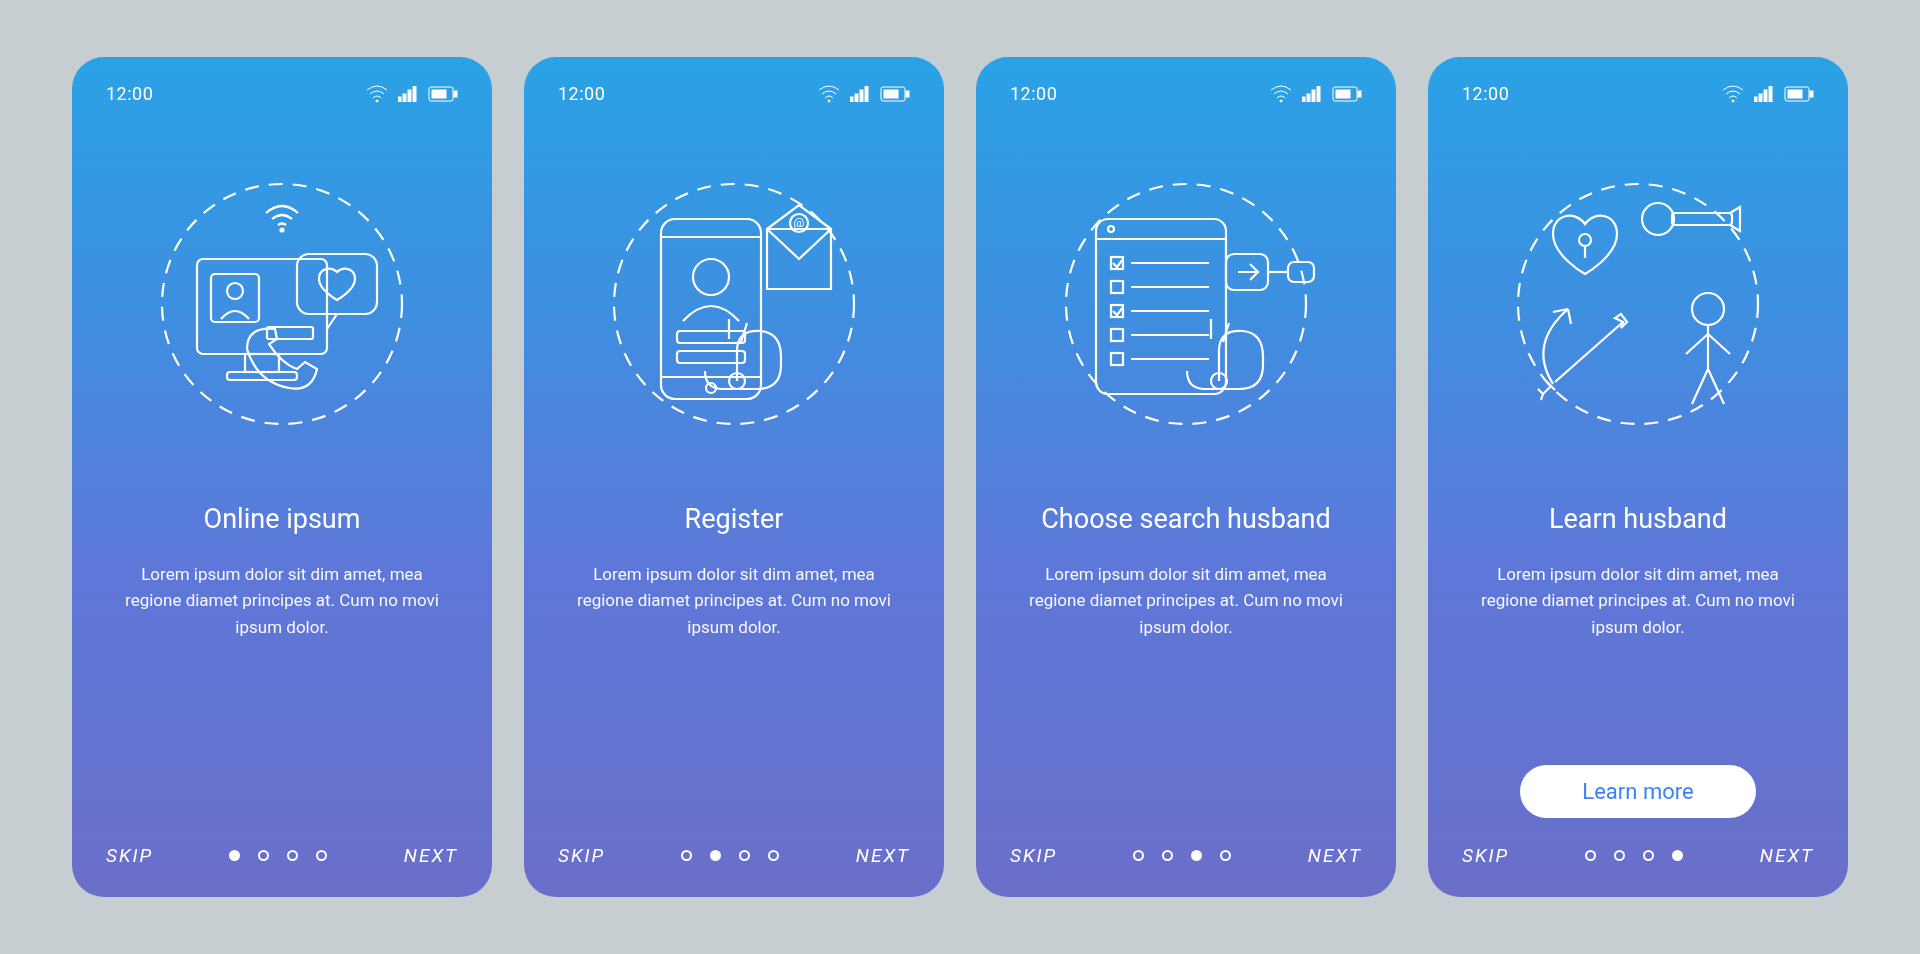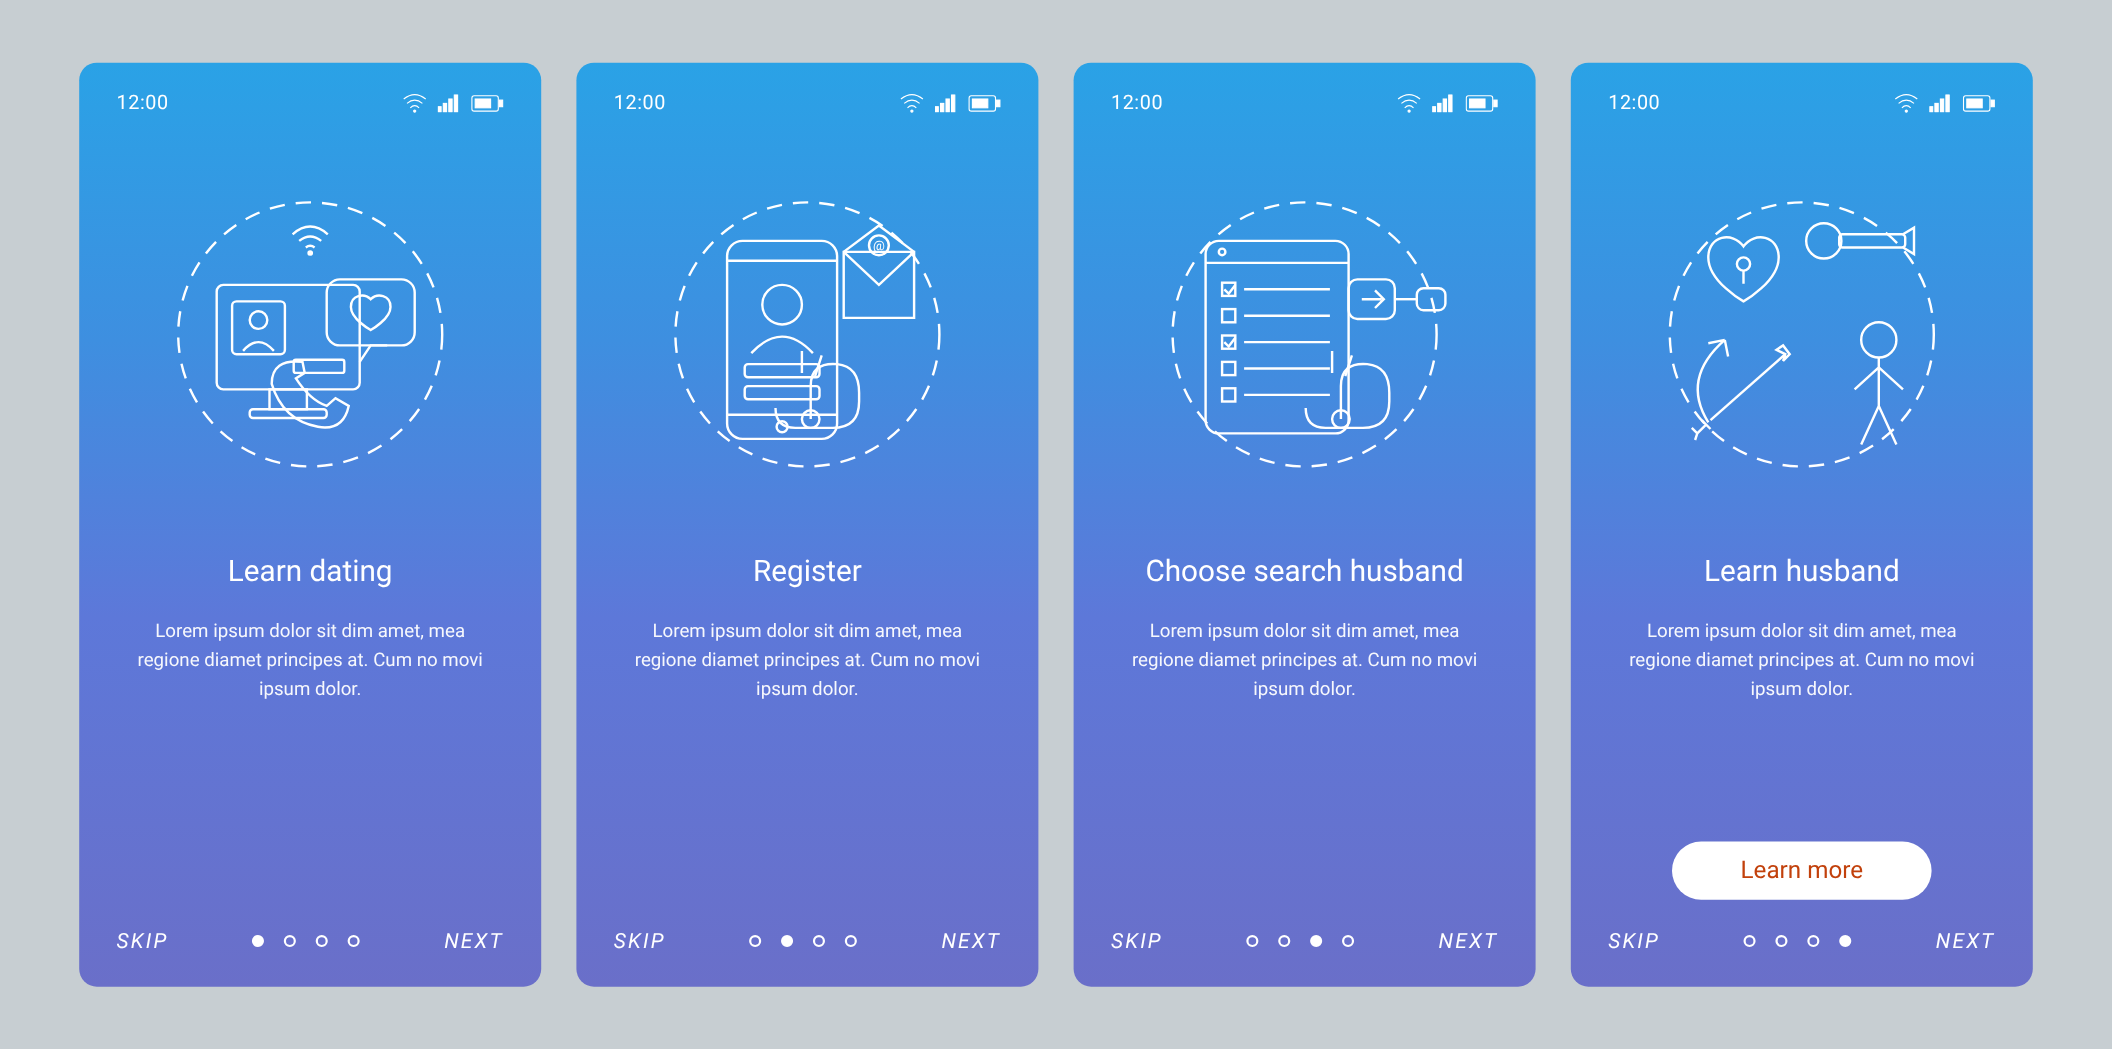--- a/index.html
+++ b/index.html
@@ -9,21 +9,21 @@
     height: 954px;
     display: flex;
     justify-content: center;
     align-items: center;
     gap: 32px;
     font-family: -apple-system, BlinkMacSystemFont, "Segoe UI", Roboto, sans-serif;
   }
   .phone {
     width: 420px;
     height: 840px;
-    border-radius: 16px;
+    border-radius: 32px;
     background: linear-gradient(180deg, #2aa2e6 0%, #3e8fe0 30%, #5d78d9 60%, #6a6fc9 100%);
     color: #fff;
     display: flex;
     flex-direction: column;
     padding: 26px 34px 30px;
     position: relative;
   }
   .status-bar {
     display: flex;
     justify-content: space-between;
@@ -54,21 +54,21 @@
     text-align: center;
     font-size: 17px;
     line-height: 1.55;
     margin-top: 24px;
     padding: 0 12px;
     opacity: 0.95;
   }
   .spacer { flex: 1; }
   .learn-btn {
     background: #fff;
-    color: #c2410c;
+    color: #3b82f6;
     border-radius: 40px;
     text-align: center;
     padding: 14px 20px;
     font-size: 22px;
     margin: 0 58px 26px;
     cursor: pointer;
   }
   .footer {
     display: flex;
     justify-content: space-between;
@@ -126,21 +126,21 @@
       <g transform="translate(160,95)">
           <rect x="0" y="0" width="80" height="60" rx="12"></rect>
           <path d="M30 75 L40 60 L55 60"></path>
           <path d="M40 18 C34 12 22 14 22 25 C22 36 40 46 40 46 C40 46 58 36 58 25 C58 14 46 12 40 18 Z"></path>
         </g>
       <g transform="translate(110,155)">
           <path d="M0 35 Q0 12 28 15 L30 25 L22 30 Q35 50 50 55 L58 48 L70 55 Q65 78 42 74 Q10 68 0 35 Z"></path>
         </g>
     </svg>
   </div>
-  <div class="title">Learn dating</div>
+  <div class="title">Online ipsum</div>
   <div class="desc">Lorem ipsum dolor sit dim amet, mea regione diamet principes at. Cum no movi ipsum dolor.</div>
   <div class="spacer"></div>
   <div class="footer">
     <span class="skip">SKIP</span>
     <div class="dots">
       <span class="dot active"></span>
       <span class="dot"></span>
       <span class="dot"></span>
       <span class="dot"></span>
     </div>

